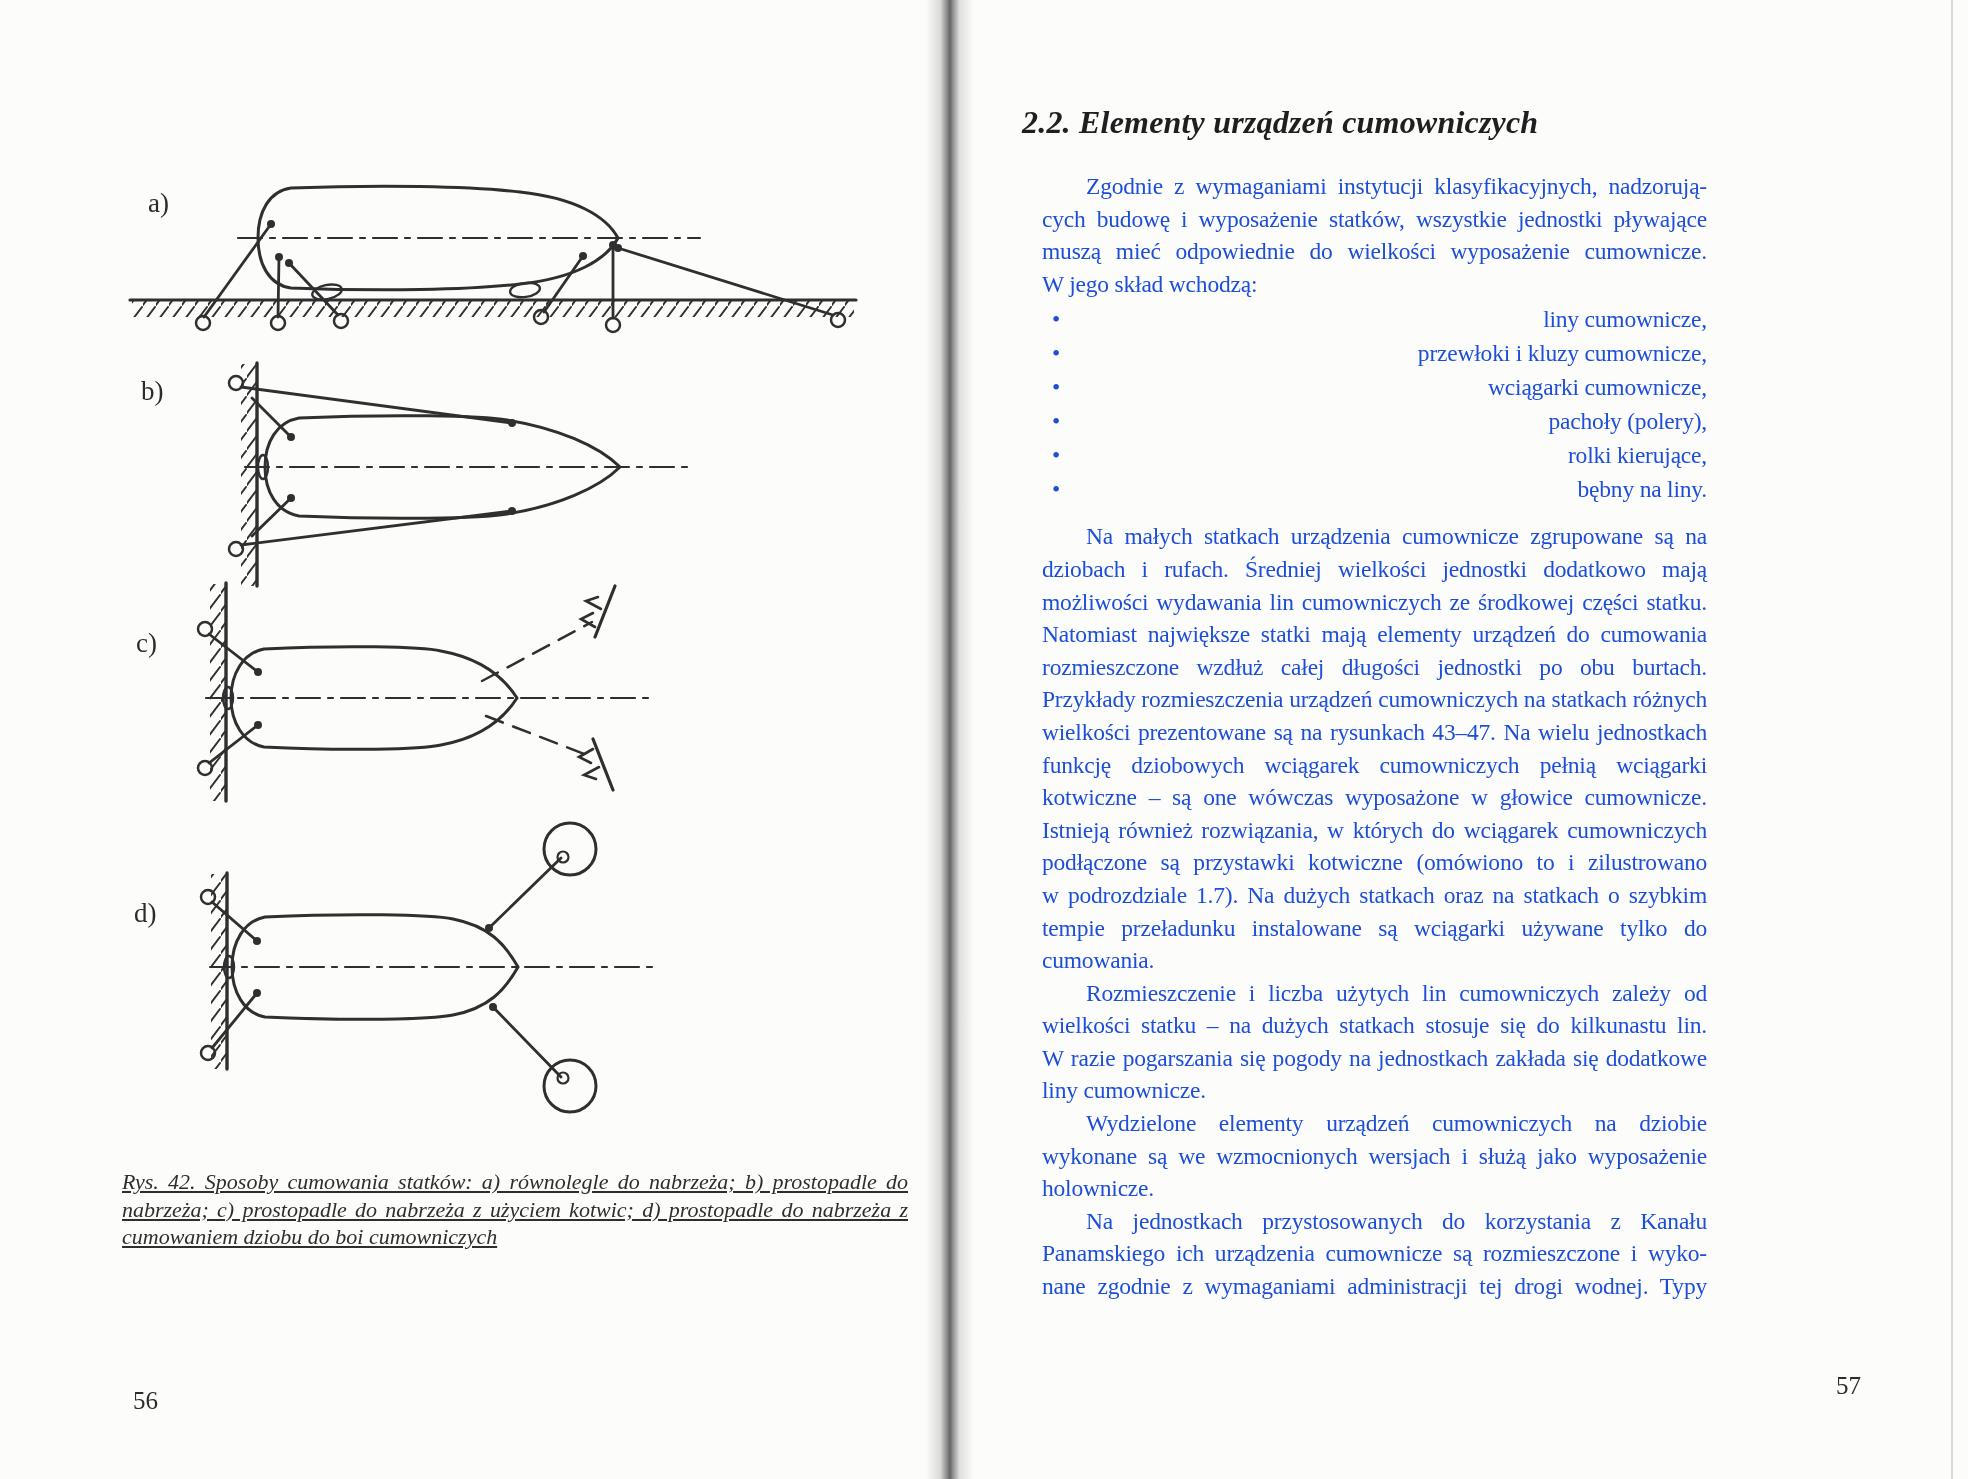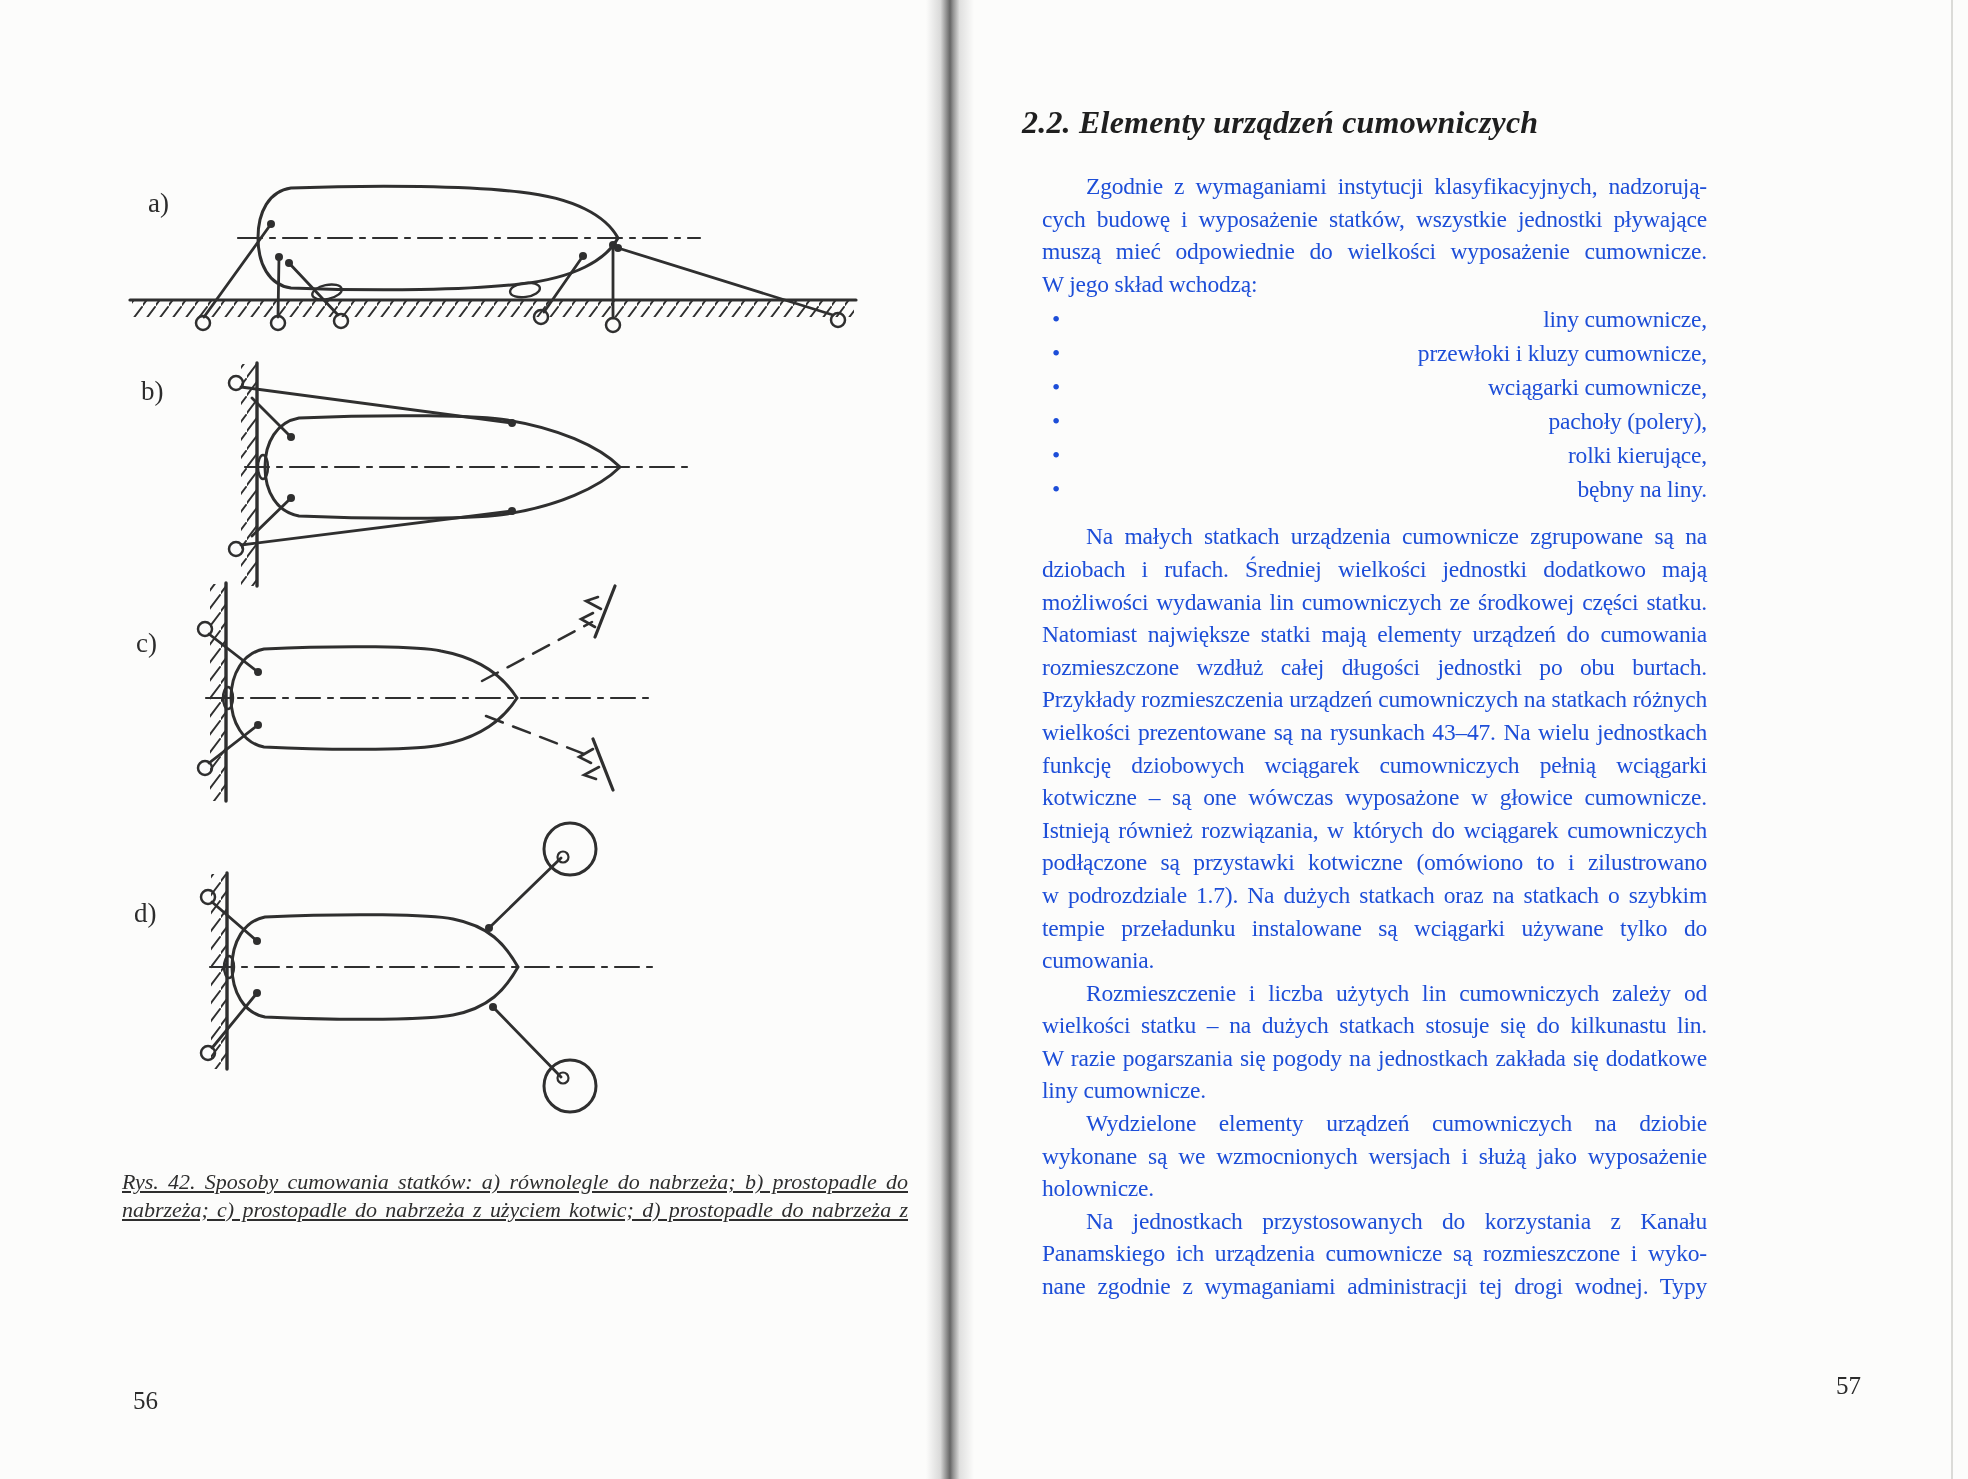--- a/index.html
+++ b/index.html
@@ -166,20 +166,21 @@
     </svg>
 
     <div id="lblA" class="panel-label">a)</div>
     <div id="lblB" class="panel-label">b)</div>
     <div id="lblC" class="panel-label">c)</div>
     <div id="lblD" class="panel-label">d)</div>
 
     <div class="caption">
         <div class="jline">Rys. 42. Sposoby cumowania statków: a) równolegle do nabrzeża; b) prostopadle do</div>
         <div class="jline">nabrzeża; c) prostopadle do nabrzeża z użyciem kotwic; d) prostopadle do nabrzeża z</div>
+        <div class="jline last">cumowaniem dziobu do boi cumowniczych</div>
       </div>
 
     <div id="pno56" class="pageno">56</div>
   </div>
 
   <div>
     <div class="heading">2.2. Elementy urządzeń cumowniczych</div>
 
     <div class="textcol">
       <div class="para indent-first">

